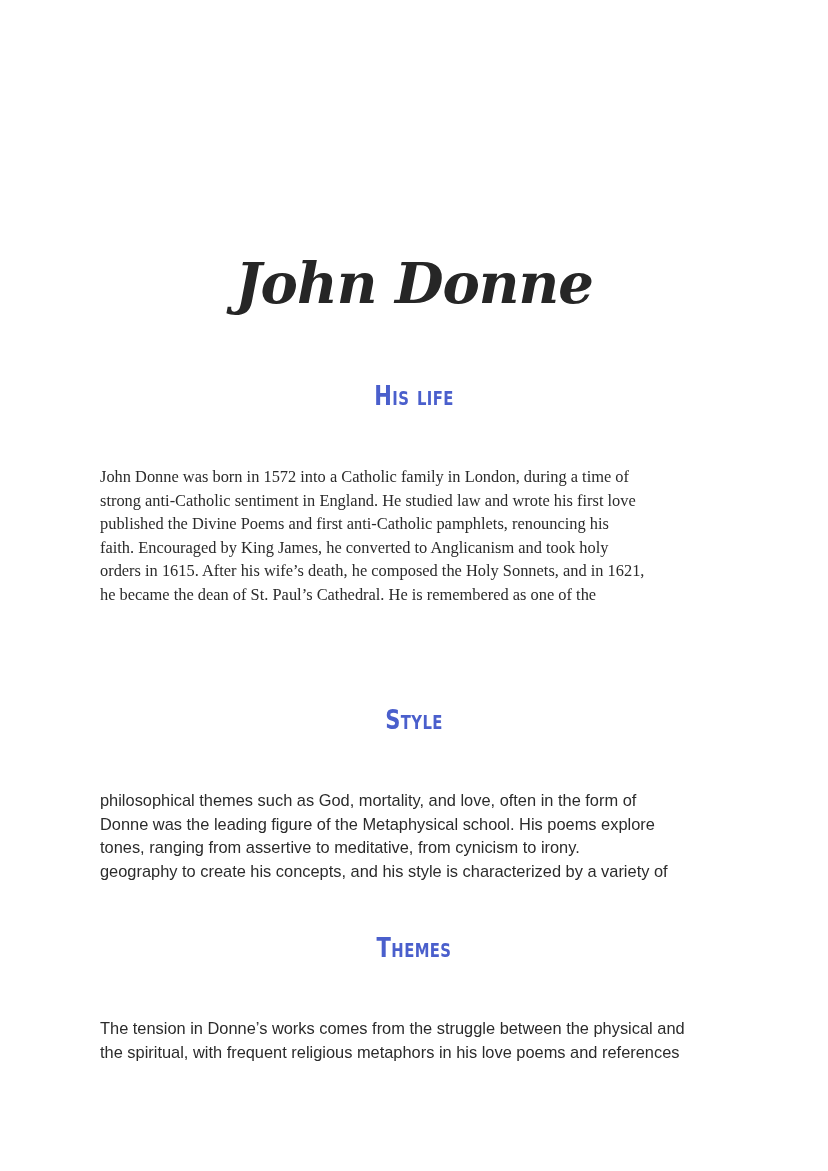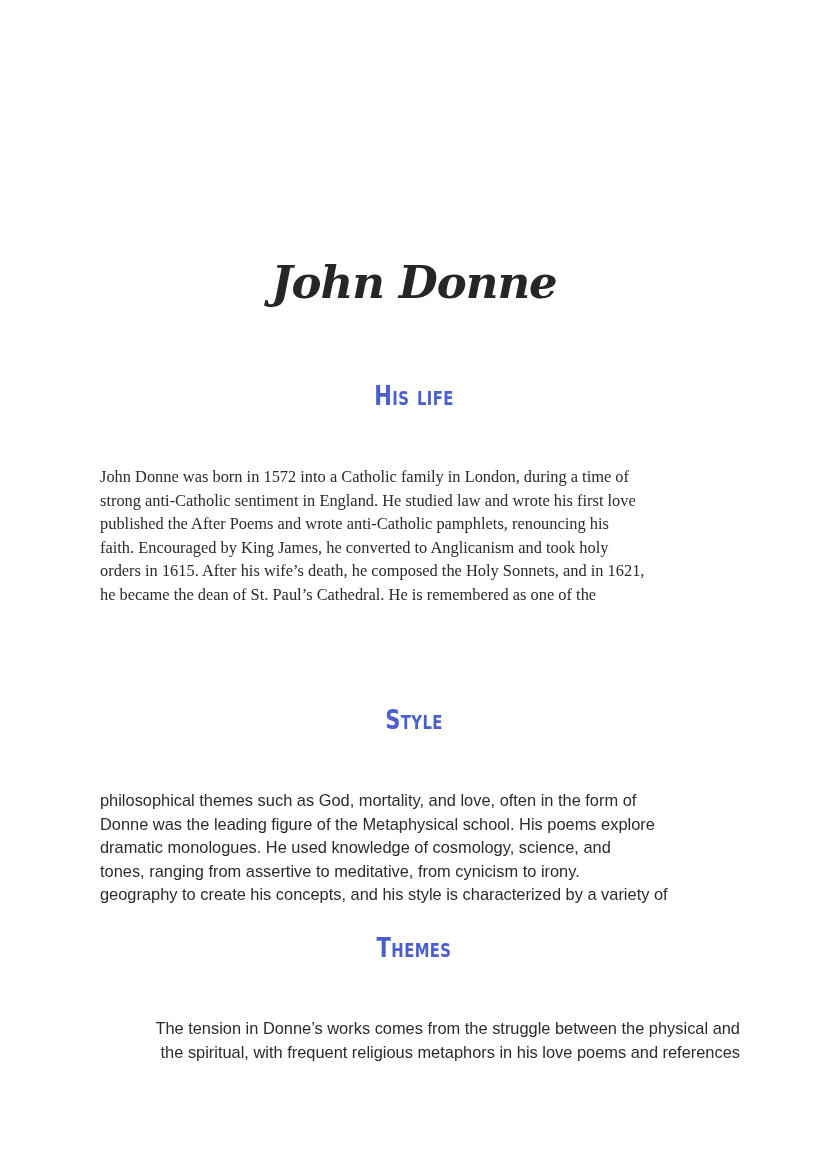--- a/index.html
+++ b/index.html
@@ -23,21 +23,21 @@
     }
     .title {
       position: absolute;
       left: 0;
       width: 828px;
       top: 238px;
       text-align: center;
       font-family: "DejaVu Serif", serif;
       font-style: italic;
       font-weight: bold;
-      font-size: 45px;
+      font-size: 56px;
       line-height: 90px;
       color: #262626;
       letter-spacing: -1px;
       margin: 0;
     }
     .section-heading {
       position: absolute;
       left: 0;
       width: 828px;
       text-align: center;
@@ -71,34 +71,33 @@
 <body>
 
 <div class="page">
 
   <h1 class="title">John Donne</h1>
 
   <h2 class="section-heading" style="top:376px;">His life</h2>
   <div class="paragraph" style="top:465px;font-family:Liberation Serif, serif;">
     <span class="line">John Donne was born in 1572 into a Catholic family in London, during a time of</span>
     <span class="line">strong anti-Catholic sentiment in England. He studied law and wrote his first love</span>
-    <span class="line">published the After Poems and wrote anti-Catholic pamphlets, renouncing his</span>
+    <span class="line">published the Divine Poems and first anti-Catholic pamphlets, renouncing his</span>
     <span class="line">faith. Encouraged by King James, he converted to Anglicanism and took holy</span>
     <span class="line">orders in 1615. After his wife’s death, he composed the Holy Sonnets, and in 1621,</span>
     <span class="line">he became the dean of St. Paul’s Cathedral. He is remembered as one of the</span>
   </div>
 
   <h2 class="section-heading" style="top:700px;">Style</h2>
   <div class="paragraph" style="top:789px;">
     <span class="line">philosophical themes such as God, mortality, and love, often in the form of</span>
     <span class="line">Donne was the leading figure of the Metaphysical school. His poems explore</span>
-    <span class="line">dramatic monologues. He used knowledge of cosmology, science, and</span>
     <span class="line">tones, ranging from assertive to meditative, from cynicism to irony.</span>
     <span class="line">geography to create his concepts, and his style is characterized by a variety of</span>
   </div>
 
   <h2 class="section-heading" style="top:928px;">Themes</h2>
-  <div class="paragraph" style="top:1017px;text-align:right;">
+  <div class="paragraph" style="top:1017px;">
     <span class="line">The tension in Donne’s works comes from the struggle between the physical and</span>
     <span class="line">the spiritual, with frequent religious metaphors in his love poems and references</span>
   </div>
 
 </div>
 
 </body></html>

